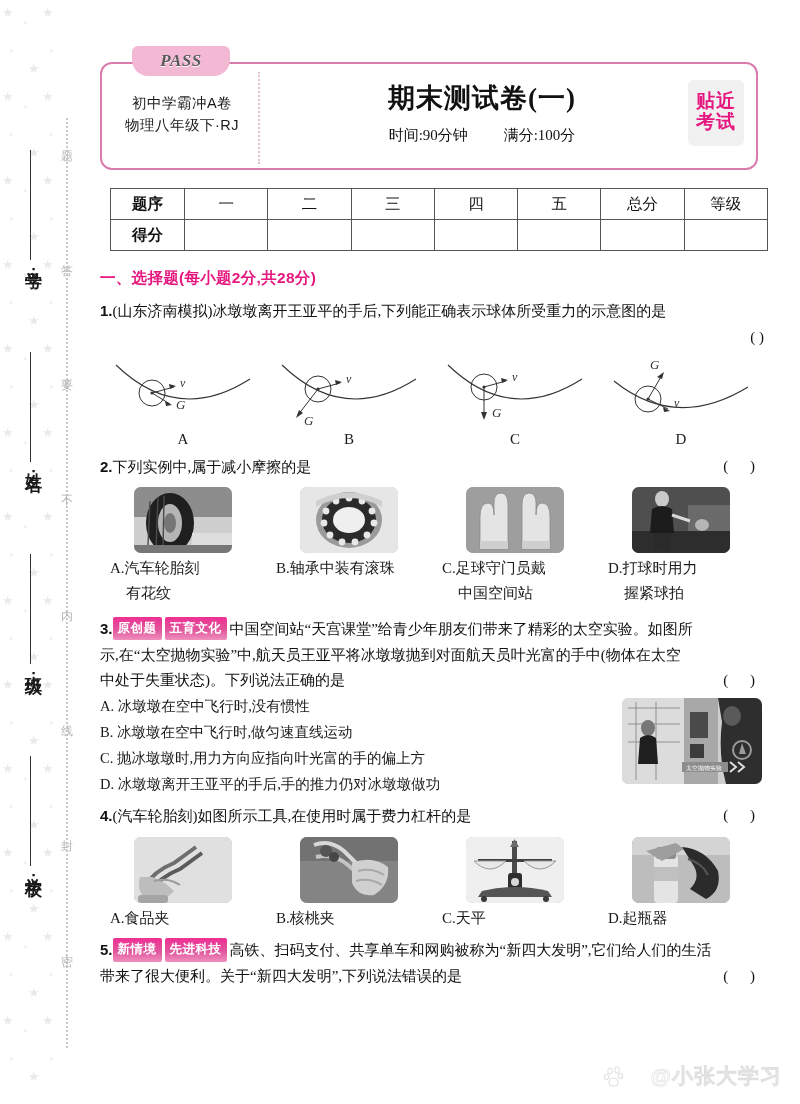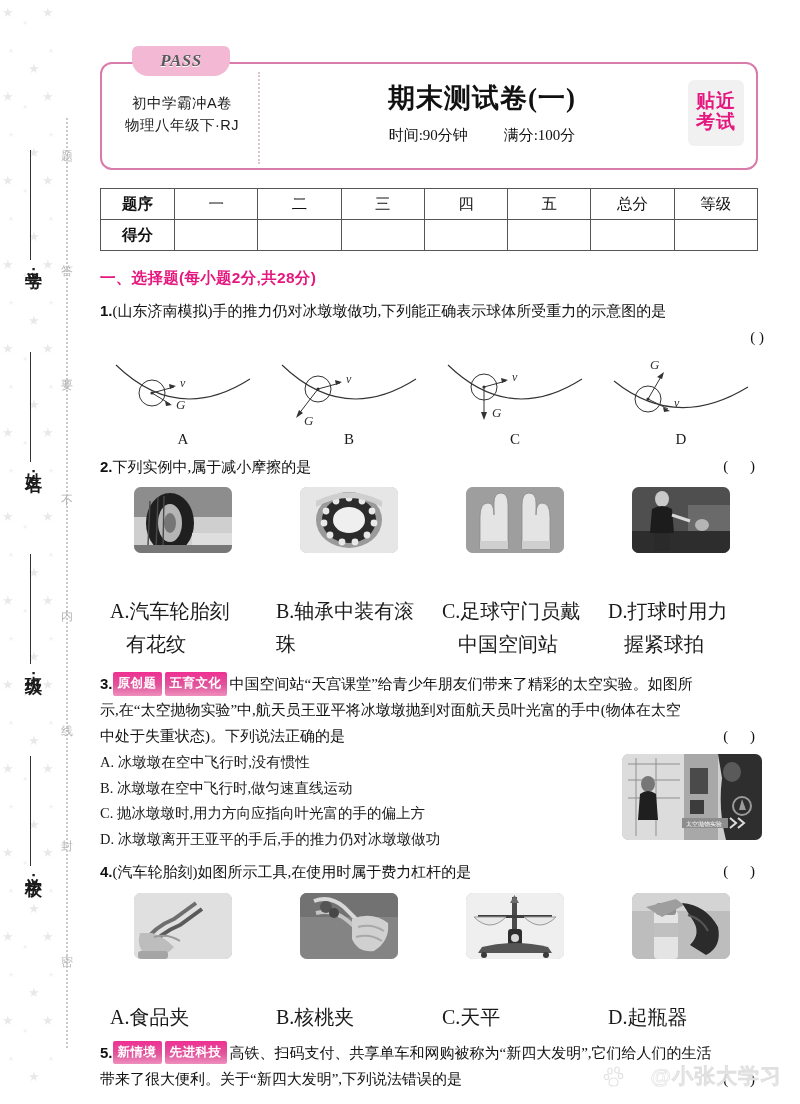--- a/index.html
+++ b/index.html
@@ -89,21 +89,21 @@
     line-height:1.12;
   }
   #exam-stamp div {
     font-size:19px; font-weight:bold; color:#e5187f;
     font-family:Liberation Mono, monospace;
     letter-spacing:1px;
   }
 
   
   #score-table {
-    position:absolute; left:14px; top:188px; width:658px;
+    position:absolute; left:24px; top:188px; width:658px;
     border-collapse:collapse; table-layout:fixed;padding-left:44px;
   }
   #score-table td {
     border:1.3px solid #555; height:31px; text-align:center;
     font-size:15.5px; font-family:"Liberation Sans","DejaVu Sans",sans-serif;
     color:#111;
   }
   #score-table td.head-col { width:74px; font-weight:600; }
 
   
@@ -142,23 +142,22 @@
   
   .photo-row { display:flex; margin:7px 0 3px 0; }
   .photo-cell { flex:1; display:flex; justify-content:center; }
   .photo {
     width:98px; height:66px; border-radius:7px;
     filter:grayscale(100%); overflow:hidden; position:relative;
     background:#b9b9b9;
   }
   .opt-row { display:flex; }
   .opt-cell {
-    flex:1; font-size:20px; line-height:1.65;
+    flex:1; font-size:15px; line-height:1.65;
     padding-left:10px;
-    margin-top:39px;
   }
   .opt-cell .second { padding-left:16px; display:block; }
 
   
   #q3-photo {
     position:absolute; right:2px; top:4px;
     width:140px; height:86px; border-radius:7px;
     filter:grayscale(100%); overflow:hidden; background:#a8a8a8;
   }
   .optcol { width:500px; }
@@ -328,21 +327,21 @@
     </tr>
   </tbody>
     </table>
 
   <div id="content">
 
     <div class="section-title">一、选择题(每小题2分,共28分)</div>
 
     <div class="q">
       <div class="q-line">
-        <span class="qnum">1.</span><span>(山东济南模拟)</span><span>手的推力仍对冰墩墩做功,下列能正确表示球体所受重力的示意图的是</span>
+        <span class="qnum">1.</span><span>(山东济南模拟)</span><span>冰墩墩离开王亚平的手后,下列能正确表示球体所受重力的示意图的是</span>
         <div style="text-align:right;">(    )</div>
       </div>
 
       <div class="diagram-row">
 
         <div class="diagram-cell">
           <svg width="150" height="72" viewBox="0 0 150 72">
             <path d="M8,8 Q70,68 142,22" fill="none" stroke="#333" stroke-width="1.1"></path>
             <circle cx="44" cy="36" r="13" fill="none" stroke="#333" stroke-width="1"></circle>
             <circle cx="44" cy="36" r="1.6" fill="#333"></circle>

